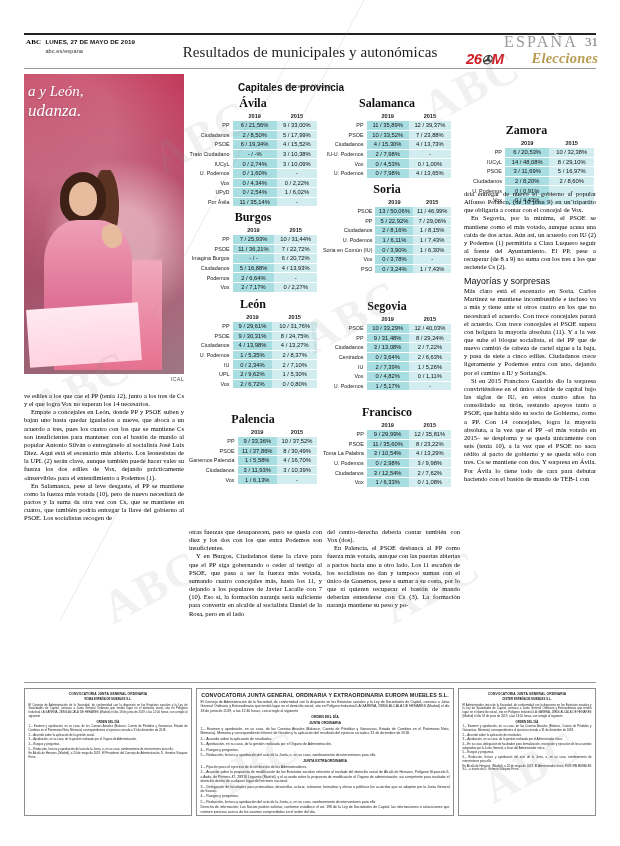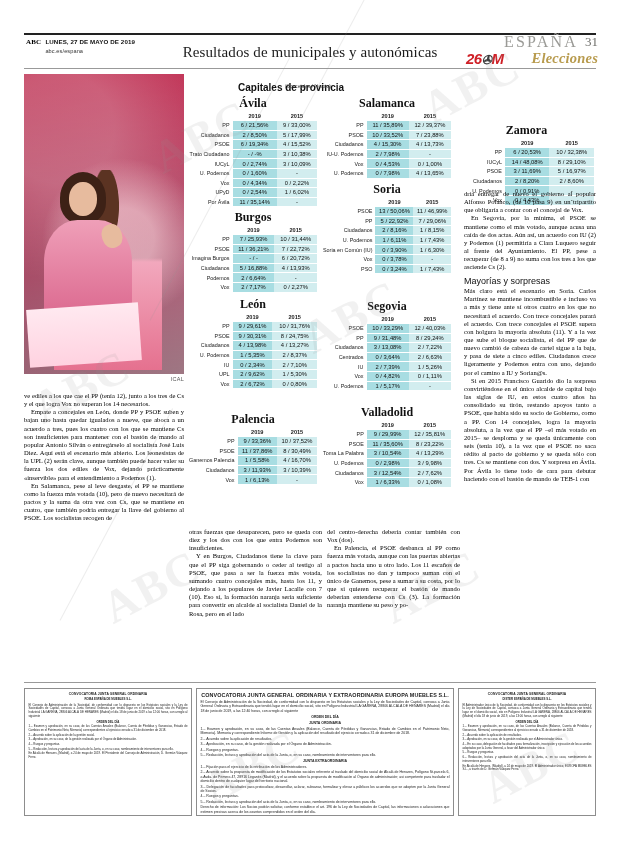--- a/index.html
+++ b/index.html
@@ -279,20 +279,24 @@
   </div>
 
   <div class="photo">
     <div class="dark"></div>
     <div class="figure"></div>
     <div class="hair"></div>
     <div class="face"></div>
     <div class="body"></div>
     <div class="hand"></div>
     <div class="placard"></div>
+    <div class="overlaytext">
+      <div>a y León,</div>
+      <div class="l2">udanza.</div>
+    </div>
   </div>
   <div class="photo-caption">ICAL</div>
 
   <div class="graphic">
     <div class="graphic-title">Capitales de provincia</div>
     <div class="graphic-sub">(Concejales / % voto)</div>
 
     <div class="tblock" style="left:0px; top:14px; width:128px;">
       <div class="tbl-name">Ávila</div>
       <table class="res">
@@ -613,21 +617,21 @@
         <tr>
               <td class="lbl">U. Podemos</td>
               <td class="c19">1 / 5,17%</td>
               <td class="c15">-</td>
             </tr>
       </tbody>
         </table>
     </div>
 
     <div class="tblock" style="left:134px; top:323px; width:128px;">
-      <div class="tbl-name">Valladolid</div>
+      <div class="tbl-name">Francisco</div>
       <table class="res">
         <tbody>
             <tr>
           <th class="lbl"></th>
           <th>2019</th>
           <th>2015</th>
         </tr>
         <tr>
               <td class="lbl">PP</td>
               <td class="c19">9 / 29,99%</td>

